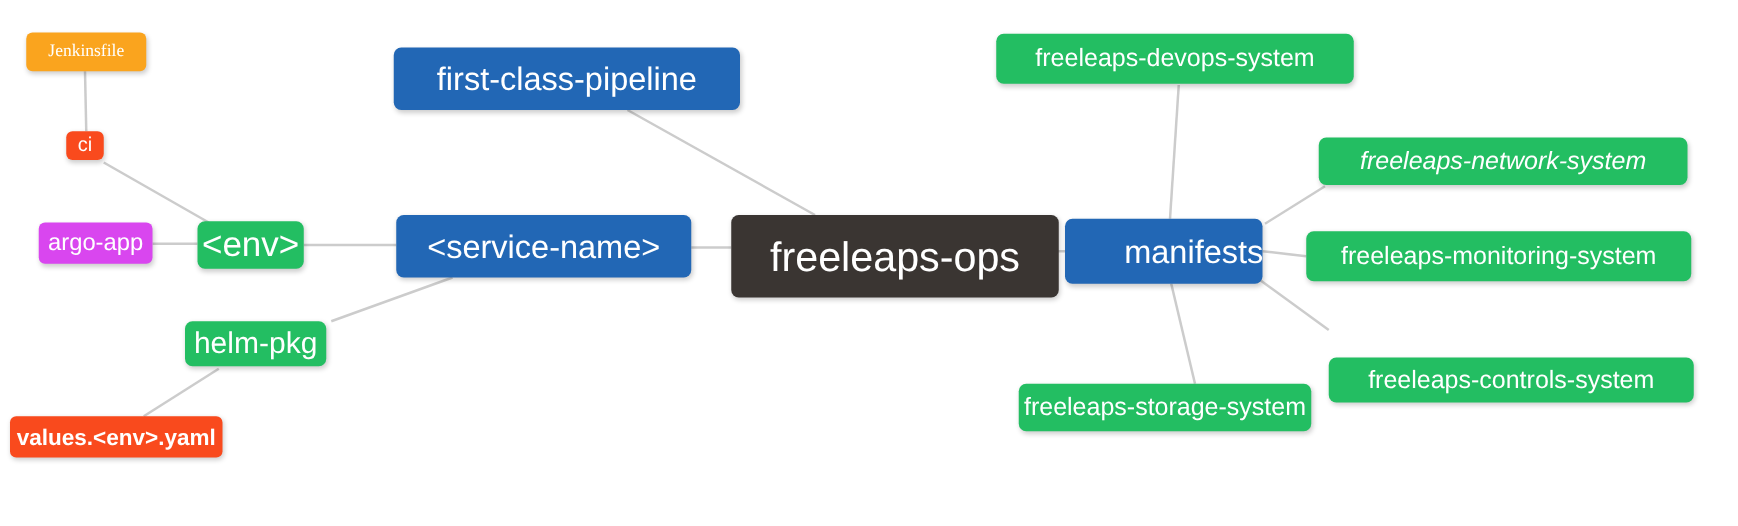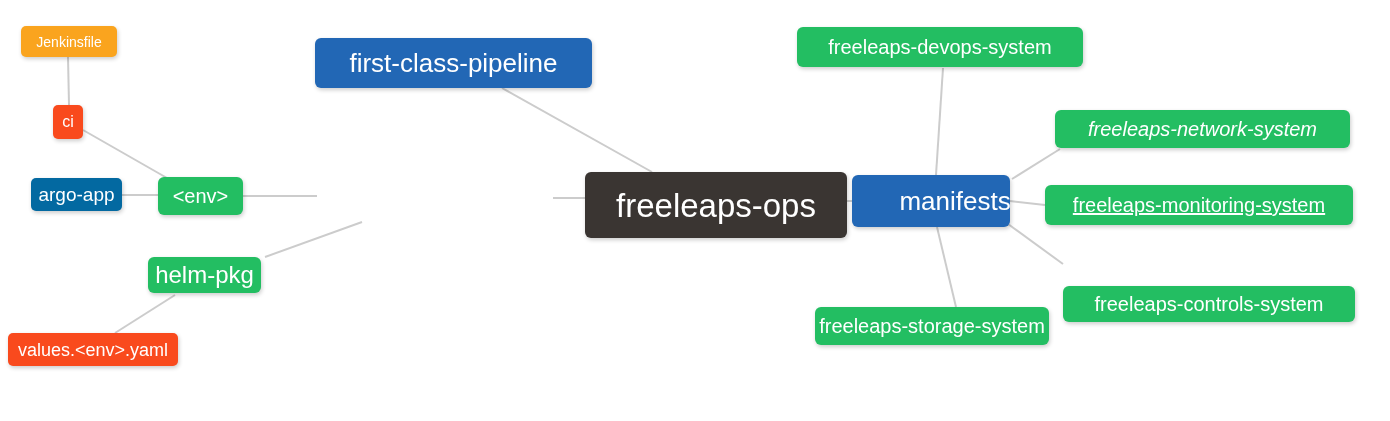--- a/index.html
+++ b/index.html
@@ -18,25 +18,25 @@
     color:#ffffff;
     border-radius:6px;
     box-shadow:1px 2px 4px rgba(0,0,0,0.20);
     white-space:nowrap;
     cursor:pointer;
     box-sizing:border-box;
     line-height:1;
   }
   
   .n-jenkinsfile {left:21px;  top:26px;  width:96px;  height:31px; font-size:14px; border-radius:5px;}
-  .n-ci         {left:53px;  top:105px; width:30px;  height:34px; font-size:16px; border-radius:5px;}
+  .n-ci         {left:53px;  top:105px; width:30px;  height:23px; font-size:16px; border-radius:5px;}
   .n-argo       {left:31px;  top:178px; width:91px;  height:33px; font-size:19px; border-radius:5px;}
-  .n-env        {left:158px; top:177px; width:85px;  height:38px; font-size:20px;}
+  .n-env        {left:158px; top:177px; width:85px;  height:38px; font-size:28px;}
   .n-helm       {left:148px; top:257px; width:113px; height:36px; font-size:24px;}
-  .n-values     {left:8px;   top:333px; width:170px; height:33px; font-size:18px; border-radius:5px;}
+  .n-values     {left:8px;   top:333px; width:170px; height:33px; font-size:18px; border-radius:5px;font-weight:bold;}
   .n-pipeline   {left:315px; top:38px;  width:277px; height:50px; font-size:26px;}
   .n-service    {left:317px; top:172px; width:236px; height:50px; font-size:26px;}
   .n-ops        {left:585px; top:172px; width:262px; height:66px; font-size:33px;}
   .n-manifests  {left:852px; top:175px; width:158px; height:52px; font-size:26px;padding-left:48px;}
   .n-devops     {left:797px; top:27px;  width:286px; height:40px; font-size:20px;}
   .n-network    {left:1055px;top:110px; width:295px; height:38px; font-size:20px;}
   .n-monitoring {left:1045px;top:185px; width:308px; height:40px; font-size:20px;}
   .n-controls   {left:1063px;top:258px; width:292px; height:36px; font-size:20px;}
   .n-storage    {left:815px; top:307px; width:234px; height:38px; font-size:20px;}
 </style>
@@ -57,28 +57,29 @@
       <line x1="553" y1="198" x2="585" y2="198"></line>
       <line x1="845" y1="201" x2="854" y2="201"></line>
       <line x1="936" y1="175" x2="943" y2="68"></line>
       <line x1="1012" y1="179" x2="1060" y2="149"></line>
       <line x1="1010" y1="201" x2="1045" y2="205"></line>
       <line x1="1008" y1="224" x2="1063" y2="264"></line>
       <line x1="937" y1="227" x2="956" y2="307"></line>
     </g>
   </svg>
 
-  <div class="node n-jenkinsfile" style="background: rgb(250, 164, 30);">Jenkinsfile</div>
+  <div class="node n-jenkinsfile" style="background: rgb(250, 164, 30); font-family: Liberation Serif, serif;">Jenkinsfile</div>
   <div class="node n-ci" style="background: rgb(249, 74, 29);">ci</div>
-  <div class="node n-argo" style="background: #0369a1;">argo-app</div>
+  <div class="node n-argo" style="background: #d946ef;">argo-app</div>
   <div class="node n-env" style="background: rgb(35, 190, 98);">&lt;env&gt;</div>
   <div class="node n-helm" style="background: rgb(35, 190, 98);">helm-pkg</div>
   <div class="node n-values" style="background: rgb(249, 74, 29);">values.&lt;env&gt;.yaml</div>
   <div class="node n-pipeline" style="background: rgb(34, 103, 181);">first-class-pipeline</div>
+  <div class="node n-service" style="background: rgb(34, 103, 181);">&lt;service-name&gt;</div>
   <div class="node n-ops" style="background: rgb(58, 53, 50); text-align: center;">freeleaps-ops</div>
   <div class="node n-manifests" style="background: rgb(34, 103, 181);">manifests</div>
   <div class="node n-devops" style="background: rgb(35, 190, 98);">freeleaps-devops-system</div>
   <div class="node n-network" style="background: rgb(35, 190, 98); font-style: italic;">freeleaps-network-system</div>
-  <div class="node n-monitoring" style="background: rgb(35, 190, 98); text-decoration: underline;">freeleaps-monitoring-system</div>
+  <div class="node n-monitoring" style="background: rgb(35, 190, 98);">freeleaps-monitoring-system</div>
   <div class="node n-controls" style="background: rgb(35, 190, 98); margin-top: 28px;">freeleaps-controls-system</div>
   <div class="node n-storage" style="background: rgb(35, 190, 98);">freeleaps-storage-system</div>
 
 </div>
 
 </body></html>

